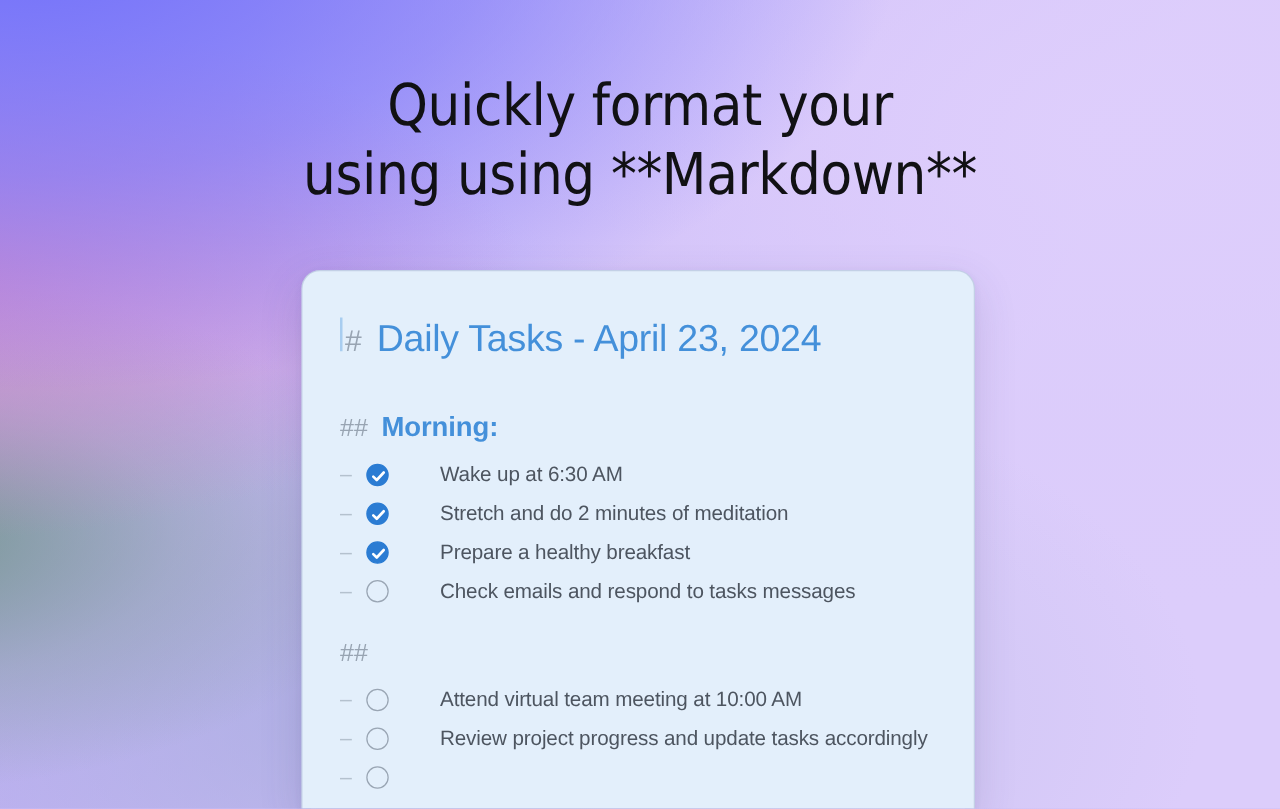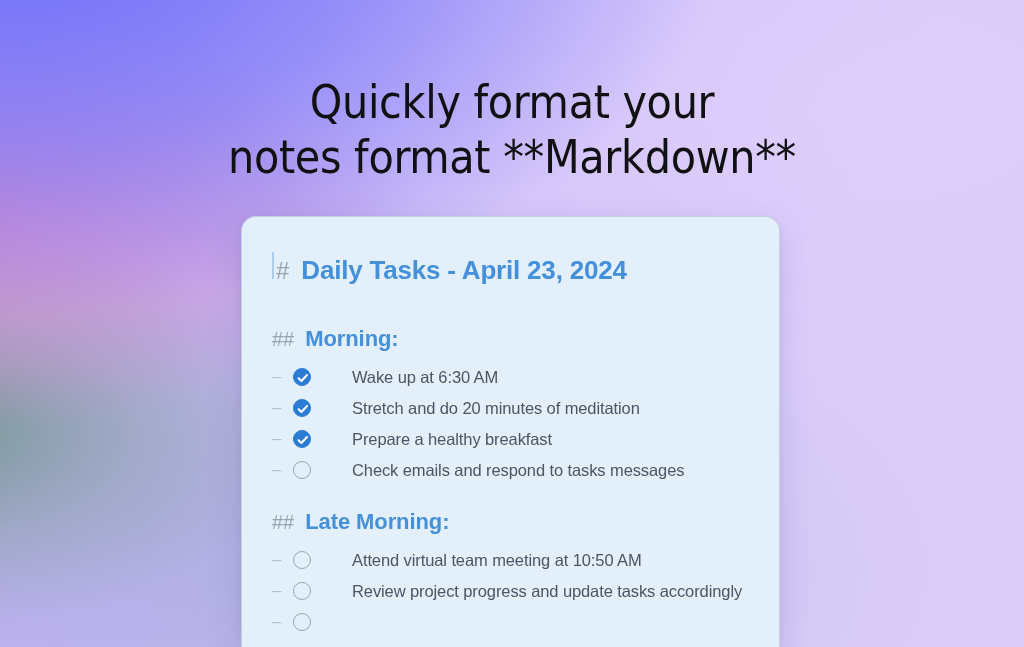--- a/index.html
+++ b/index.html
@@ -32,21 +32,20 @@
   #headline {
     position:absolute;
     left:0; right:0; top:57px;
     text-align:center;
     font-family:"Liberation Sans Narrow","DejaVu Sans Condensed","Liberation Sans", sans-serif;
     font-size:46px;
     line-height:55px;
     letter-spacing:-0.3px;
     color:#111114;
     font-weight:400;
-    margin-top:18px;
   }
   #headline .ln { display:block; white-space:nowrap; }
   #headline .bold { font-weight:400; }
 
   
   #note-card {
     position:absolute;
     left:241px; top:216px;
     width:539px; height:431px;
     background:#e3effb;
@@ -75,22 +74,22 @@
   }
 
   
   .h1-row {
     display:flex;
     align-items:baseline;
     margin-bottom:40px;
   }
   .h1-row .md-tok { font-size:24px; margin-right:12px; }
   .h1-text {
-    font-size:26px;
-    font-weight:700;
+    font-size:30px;
+    font-weight:400;
     color:#4490da;
     letter-spacing:-0.2px;
     margin-top:10px;
   }
 
   
   .h2-row {
     display:flex;
     align-items:baseline;
     margin-bottom:14px;
@@ -152,21 +151,21 @@
   
   .task.clipped { margin-bottom:0; }
 </style>
 </head>
 <body>
 
 <div id="backdrop"></div>
 
 <h1 id="headline">
   <span class="ln">Quickly format your</span>
-  <span class="ln"><span>notes format </span><span class="bold">**Markdown**</span></span>
+  <span class="ln"><span>using using </span><span class="bold">**Markdown**</span></span>
 </h1>
 
 <div id="note-card">
 
   <div class="h1-row">
     <span class="caret"></span>
     <span class="md-tok">#</span>
     <span class="h1-text">Daily Tasks - April 23, 2024</span>
   </div>
 
@@ -186,21 +185,21 @@
       <span class="task-label">Wake up at 6:30 AM</span>
     </div>
 
     <div class="task">
       <span class="dash">–</span>
       <span class="cbox checked">
         <svg width="14" height="14" viewBox="0 0 14 14">
           <path d="M2.6 7.3 L5.4 10.0 L11.0 4.0" fill="none" stroke="#ffffff" stroke-width="2.1" stroke-linecap="round" stroke-linejoin="round"></path>
         </svg>
       </span>
-      <span class="task-label">Stretch and do 20 minutes of meditation</span>
+      <span class="task-label">Stretch and do 2 minutes of meditation</span>
     </div>
 
     <div class="task">
       <span class="dash">–</span>
       <span class="cbox checked">
         <svg width="14" height="14" viewBox="0 0 14 14">
           <path d="M2.6 7.3 L5.4 10.0 L11.0 4.0" fill="none" stroke="#ffffff" stroke-width="2.1" stroke-linecap="round" stroke-linejoin="round"></path>
         </svg>
       </span>
       <span class="task-label">Prepare a healthy breakfast</span>
@@ -209,27 +208,26 @@
     <div class="task">
       <span class="dash">–</span>
       <span class="cbox unchecked"></span>
       <span class="task-label">Check emails and respond to tasks messages</span>
     </div>
   </div>
 
   <div class="section">
     <div class="h2-row">
       <span class="md-tok">##</span>
-      <span class="h2-text">Late Morning:</span>
-    </div>
-
-    <div class="task">
-      <span class="dash">–</span>
-      <span class="cbox unchecked"></span>
-      <span class="task-label">Attend virtual team meeting at 10:50 AM</span>
+    </div>
+
+    <div class="task">
+      <span class="dash">–</span>
+      <span class="cbox unchecked"></span>
+      <span class="task-label">Attend virtual team meeting at 10:00 AM</span>
     </div>
 
     <div class="task">
       <span class="dash">–</span>
       <span class="cbox unchecked"></span>
       <span class="task-label">Review project progress and update tasks accordingly</span>
     </div>
 
     <div class="task clipped">
       <span class="dash">–</span>

